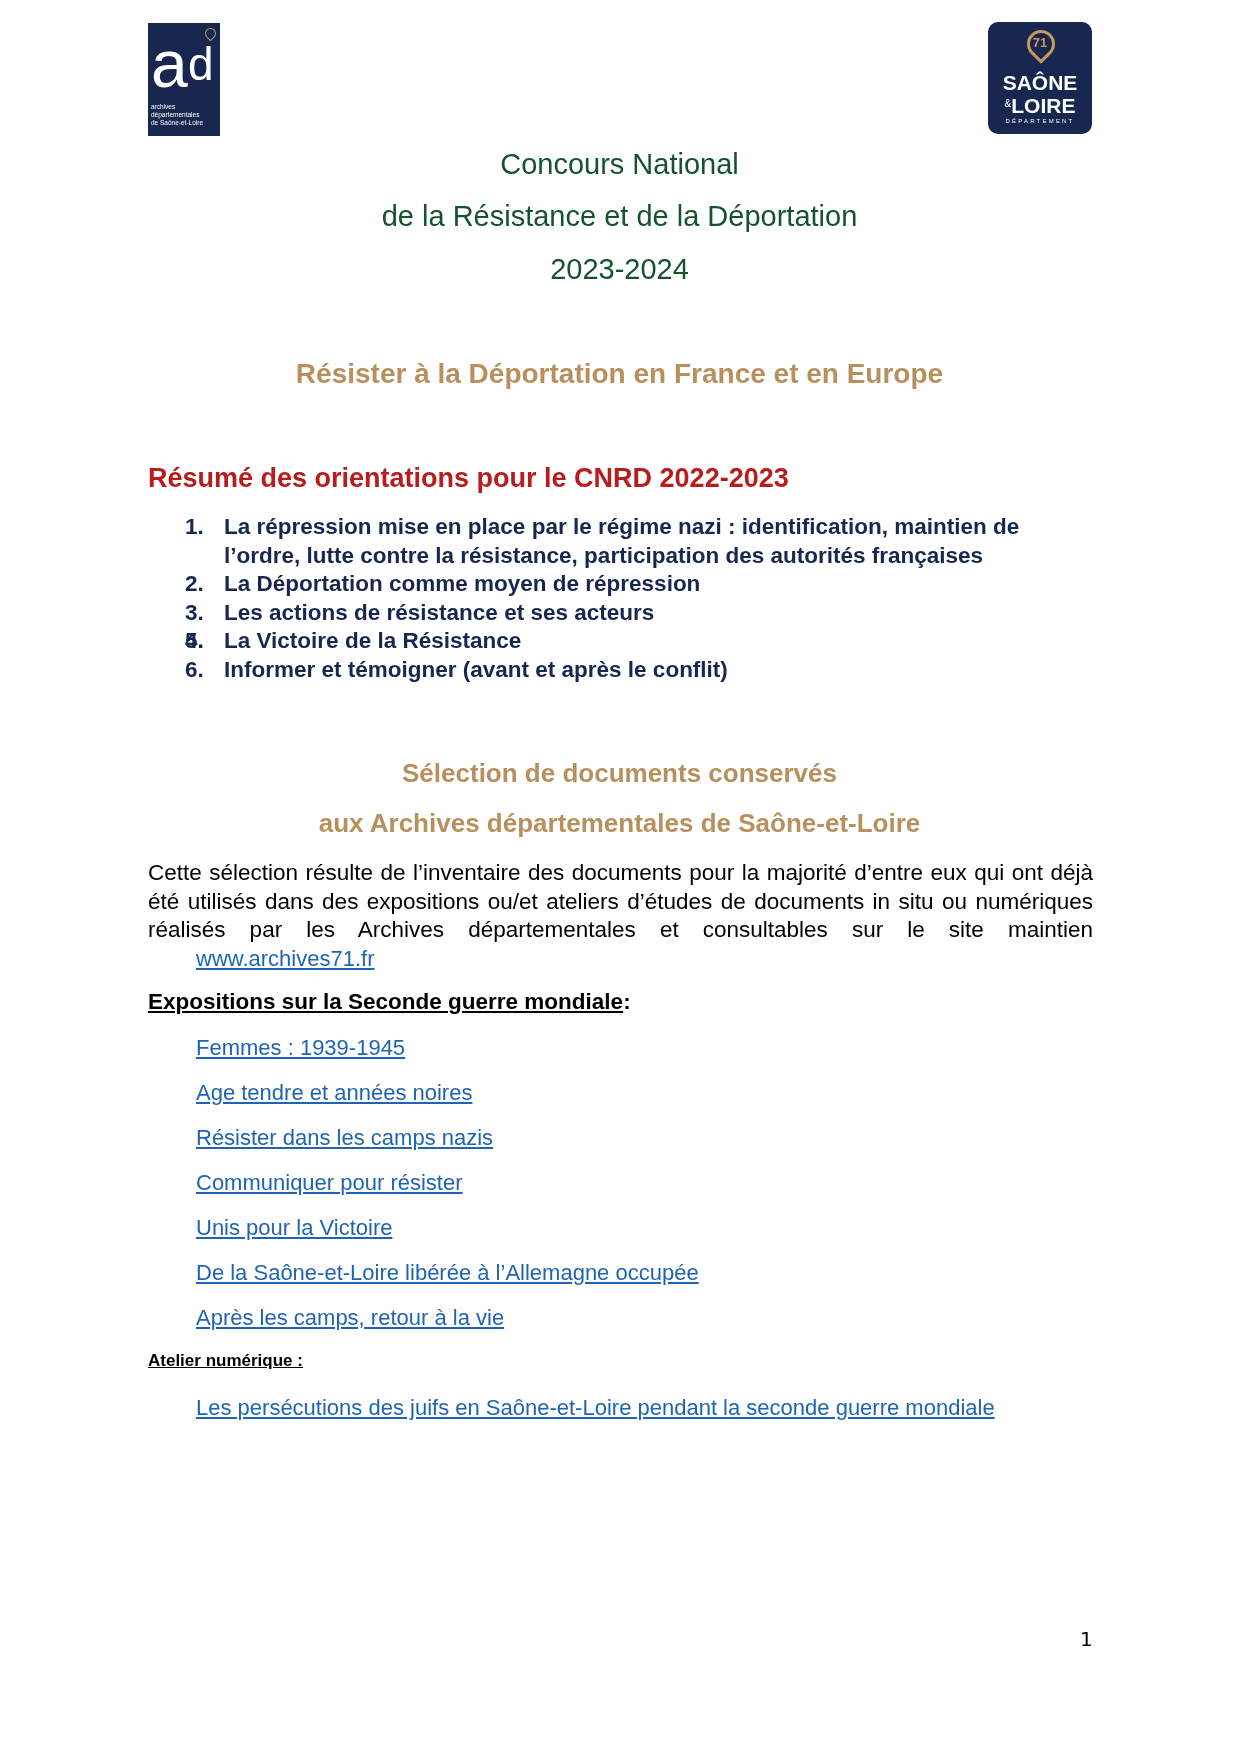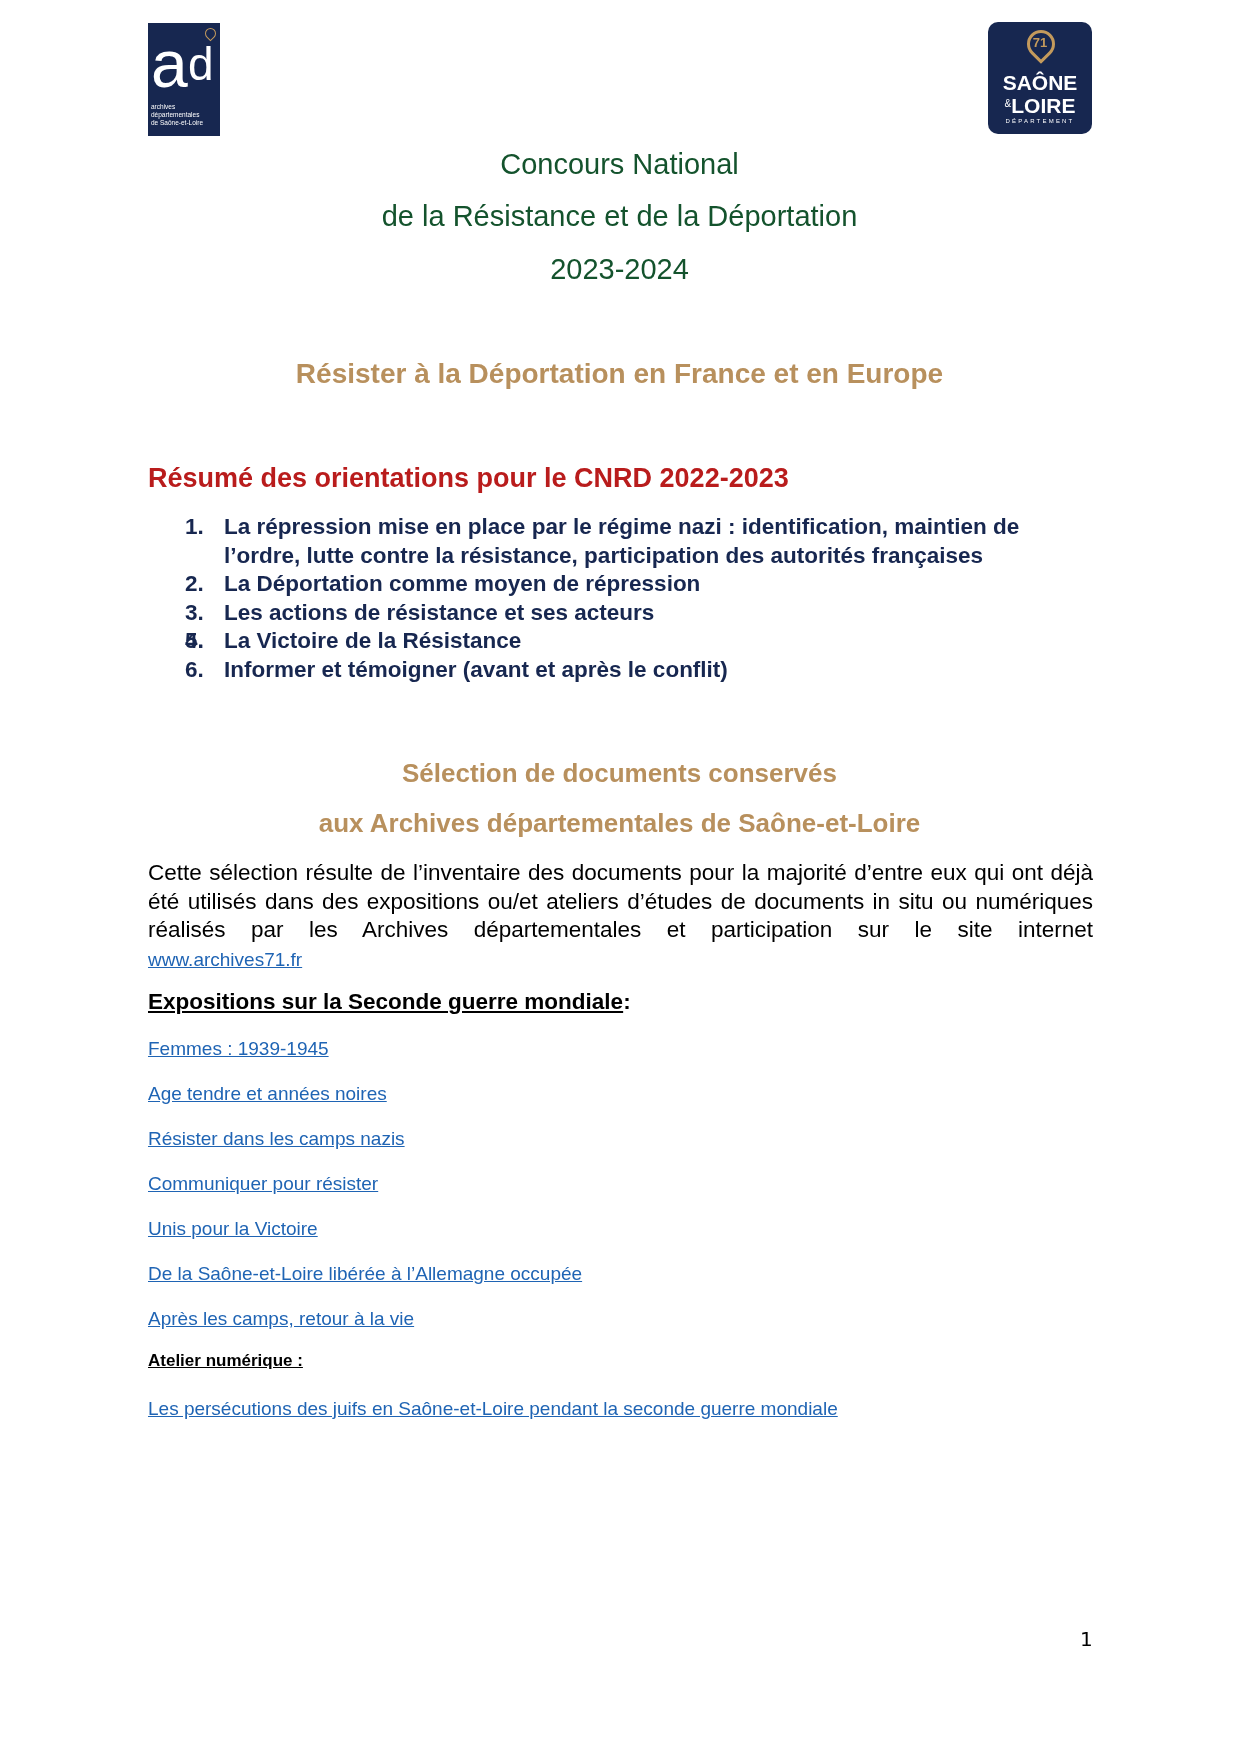--- a/index.html
+++ b/index.html
@@ -31,21 +31,21 @@
   .h-resume { left: 148px; top: 463px; font-size: 27px; }
 
   ol.orient { position: absolute; left: 148px; top: 513px; margin: 0; padding: 0; list-style: none; width: 900px; }
   ol.orient li { font-size: 22.5px; line-height: 28.5px; color: #172750; font-weight: bold; position: relative; padding-left: 76px; }
   ol.orient li .num { position: absolute; left: 37px; top: 0; }
 
   .sel { font-size: 26px; }
 
   .para { left: 148px; top: 859px; width: 945px; font-size: 22.5px; line-height: 28.5px; text-align: justify; text-align-last: auto; }
   .para .jl { display: block; text-align: justify; text-align-last: justify; }
-  a.lnk { color: #1f64b4; text-decoration: underline; font-size: 19px; }
+  a.lnk { color: #1f64b4; text-decoration: underline; font-size: 22px; margin-left: 48px; }
 
   .h-expo { left: 148px; top: 989px; font-size: 22.5px; font-weight: bold; text-decoration: underline; }
   .link { left: 148px; font-size: 22.5px; line-height: 28px; }
   .h-atelier { left: 148px; top: 1351px; font-size: 17px; font-weight: bold; text-decoration: underline; }
   .pagenum { left: 1080px; top: 1627px; font-size: 20px; font-family: "DejaVu Sans", sans-serif; }
 </style>
 </head>
 <body>
 
 <div class="abs logo-ad">
@@ -82,21 +82,21 @@
   <li><span class="num">5.</span><span>La Victoire de la Résistance</span></li>
   <li><span class="num">6.</span><span>Informer et témoigner (avant et après le conflit)</span></li>
 </ol>
 
 <div class="abs center gold sel" style="top:758px;">Sélection de documents conservés</div>
 <div class="abs center gold sel" style="top:808px;">aux Archives départementales de Saône-et-Loire</div>
 
 <div class="abs para">
   <span class="jl">Cette sélection résulte de l’inventaire des documents pour la majorité d’entre eux qui ont déjà</span>
   <span class="jl">été utilisés dans des expositions ou/et ateliers d’études de documents in situ ou numériques</span>
-  <span class="jl">réalisés par les Archives départementales et participation sur le site internet</span>
+  <span class="jl">réalisés par les Archives départementales et consultables sur le site maintien</span>
   <a class="lnk" href="#">www.archives71.fr</a>
 </div>
 
 <div class="abs h-expo"><span>Expositions sur la Seconde guerre mondiale</span><span style="text-decoration:none;display:inline-block;"> :</span></div>
 
 <div class="abs link" style="top:1034px;"><a class="lnk" href="#">Femmes : 1939-1945</a></div>
 <div class="abs link" style="top:1079px;"><a class="lnk" href="#">Age tendre et années noires</a></div>
 <div class="abs link" style="top:1124px;"><a class="lnk" href="#">Résister dans les camps nazis</a></div>
 <div class="abs link" style="top:1169px;"><a class="lnk" href="#">Communiquer pour résister</a></div>
 <div class="abs link" style="top:1214px;"><a class="lnk" href="#">Unis pour la Victoire</a></div>

